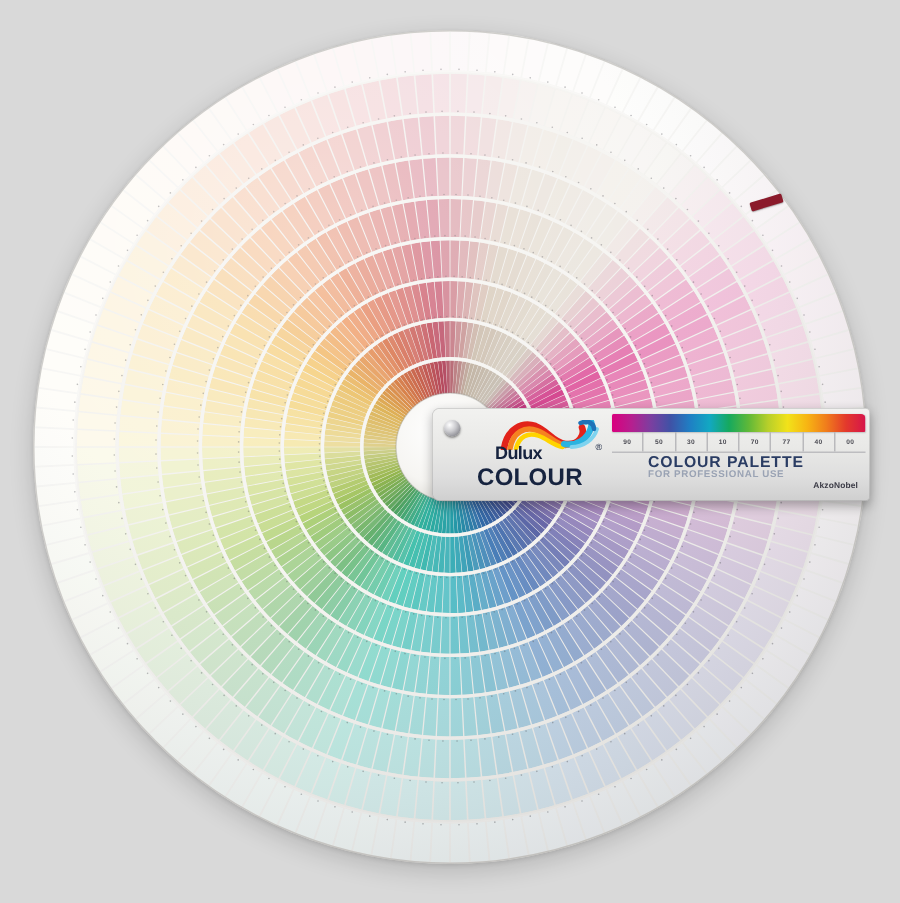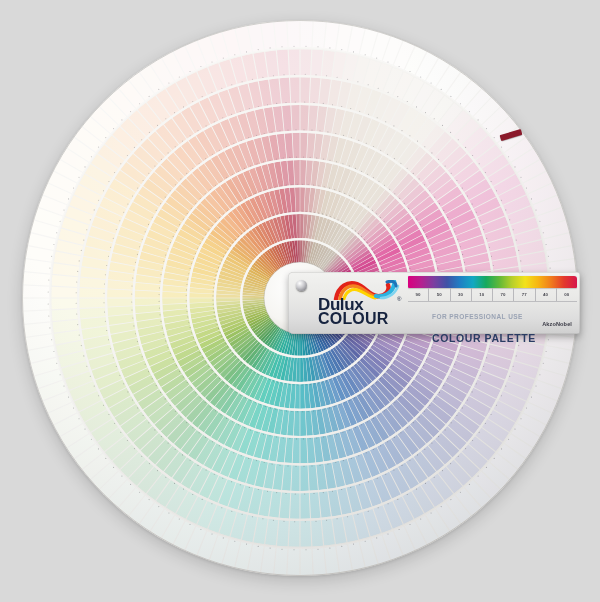--- a/index.html
+++ b/index.html
@@ -40,32 +40,32 @@
   }
   #rivet{
     position:absolute;left:8px;top:8px;width:11px;height:11px;border-radius:50%;
     background:radial-gradient(circle at 34% 30%, #ffffff 0%, #c9c9cd 42%, #8d8d93 78%, #6f6f75 100%);
     box-shadow:0 1px 1.5px rgba(0,0,0,.45);
   }
   
   #dulux-logo{position:absolute;left:26px;top:8px;width:104px;height:50px;}
   #swoosh{position:absolute;left:18px;top:0px;width:76px;height:20px;}
   #dulux-word{
-    position:absolute;left:4px;top:16px;
-    font-size:17px;font-weight:bold;letter-spacing:-.4px;color:#16233f;line-height:1;
+    position:absolute;left:16px;top:16px;
+    font-size:12px;font-weight:bold;letter-spacing:-.4px;color:#16233f;line-height:1;
     font-family:"Liberation Sans", sans-serif;
   }
   #dulux-tm{position:absolute;left:83px;top:16px;font-size:6px;color:#16233f;}
   #trade-word{
     position:absolute;left:4px;top:31px;
     font-size:16px;font-weight:bold;letter-spacing:.2px;color:#16233f;line-height:1;
   }
   #palette-title{
     position:absolute;left:144px;top:30px;
-    font-size:10.5px;font-weight:bold;letter-spacing:.6px;color:#2a3c63;margin-top:30px;
+    font-size:10.5px;font-weight:bold;letter-spacing:.6px;color:#2a3c63;
   }
   #palette-sub{
     position:absolute;left:144px;top:41px;
     font-size:6.5px;font-weight:bold;letter-spacing:.45px;color:#9aa3b4;
   }
   #akzo{
     position:absolute;right:8px;bottom:7px;
     font-size:5.6px;font-weight:bold;letter-spacing:.1px;color:#3b3b46;
   }
   

